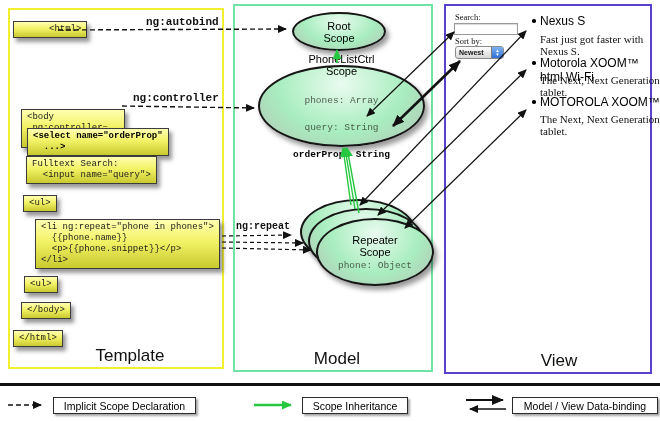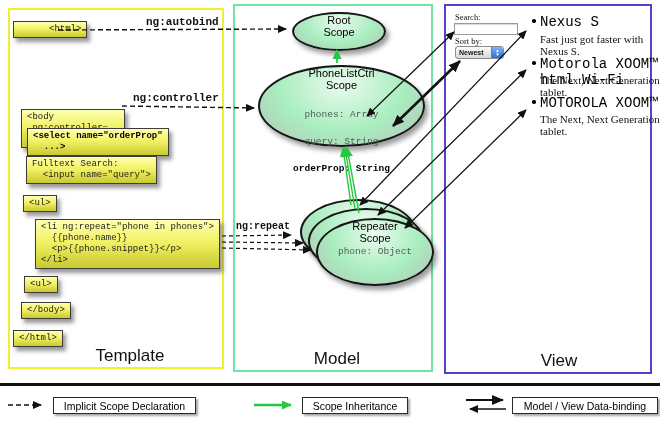--- a/index.html
+++ b/index.html
@@ -15,39 +15,39 @@
            font-size:9px;line-height:11px;color:#1c1c1c;padding:2px 5px;
            background:linear-gradient(180deg,#ffffb2 0%,#f2f266 45%,#c9c930 100%);
            border:1.5px solid #3c3c3c;box-shadow:3px 4px 4px rgba(50,50,50,.5);}
   .codebox.bold{font-weight:bold;color:#000;}
   .nglabel{position:absolute;font-family:"Liberation Mono",monospace;font-weight:bold;
            font-size:11px;color:#111;white-space:pre;}
   .nglabel.small{font-size:10px;}
   .ellipse{position:absolute;border:2px solid #161616;border-radius:50%;
            background:radial-gradient(ellipse at 50% 22%,#eafbef 0%,#a8edbf 55%,#b7c3b7 100%);
            box-shadow:3px 4px 5px rgba(0,0,0,.4);
-           display:flex;flex-direction:column;align-items:center;justify-content:flex-start;
+           display:flex;flex-direction:column;align-items:center;justify-content:center;
            text-align:center;}
   .ellipse .etitle{font-size:11px;line-height:12px;color:#000;white-space:pre;}
   .ellipse .eprop{font-family:"Liberation Mono",monospace;font-size:9.5px;line-height:10px;
                   color:#4e5e50;white-space:pre;}
   .ellipse .eprop.bold{font-weight:bold;color:#000;}
   .view-label{position:absolute;font-family:"Liberation Serif",serif;font-size:8.5px;color:#111;}
   .view-input{position:absolute;left:454px;top:23px;width:62px;height:10px;background:#fff;
               border:1px solid #9a9a9a;box-shadow:inset 0 1px 1px rgba(0,0,0,.15);}
   .view-select{position:absolute;left:455px;top:46px;width:47px;height:11px;border:1px solid #8a8a8a;
                border-radius:3px;background:linear-gradient(180deg,#fdfdfd,#d8d8d8);
                display:flex;align-items:center;overflow:hidden;}
   .view-select .sel-text{flex:1;font-size:7px;font-weight:bold;color:#111;padding-left:3px;
                          font-family:"Liberation Sans",sans-serif;}
   .view-select .stepper{width:11px;height:100%;background:linear-gradient(180deg,#7db3f2,#2f6fd6);
                         border-left:1px solid #7a7a7a;display:flex;flex-direction:column;
                         align-items:center;justify-content:center;line-height:4px;}
   .view-select .stepper span{color:#fff;font-size:4.5px;line-height:4px;}
-  .vitem-name{position:absolute;font-family:Liberation Mono, monospace;font-size:14px;color:#000;}
+  .vitem-name{position:absolute;font-family:Liberation Sans, sans-serif;font-size:12px;color:#000;}
   .vitem-snippet{position:absolute;font-family:"Liberation Serif",serif;font-size:11px;color:#111;}
   .bullet{position:absolute;width:3.5px;height:3.5px;border-radius:50%;background:#000;}
   .divider{position:absolute;left:0;top:383px;width:660px;height:3px;background:#111;}
   .legend-box{position:absolute;top:397px;height:15px;background:#fff;border:1.5px solid #2a2a2a;
               box-shadow:2px 2px 2px rgba(0,0,0,.35);display:flex;align-items:center;
               justify-content:center;font-size:10.5px;color:#000;}
   svg.overlay{position:absolute;left:0;top:0;pointer-events:none;}
 </style>
 </head>
 <body>

